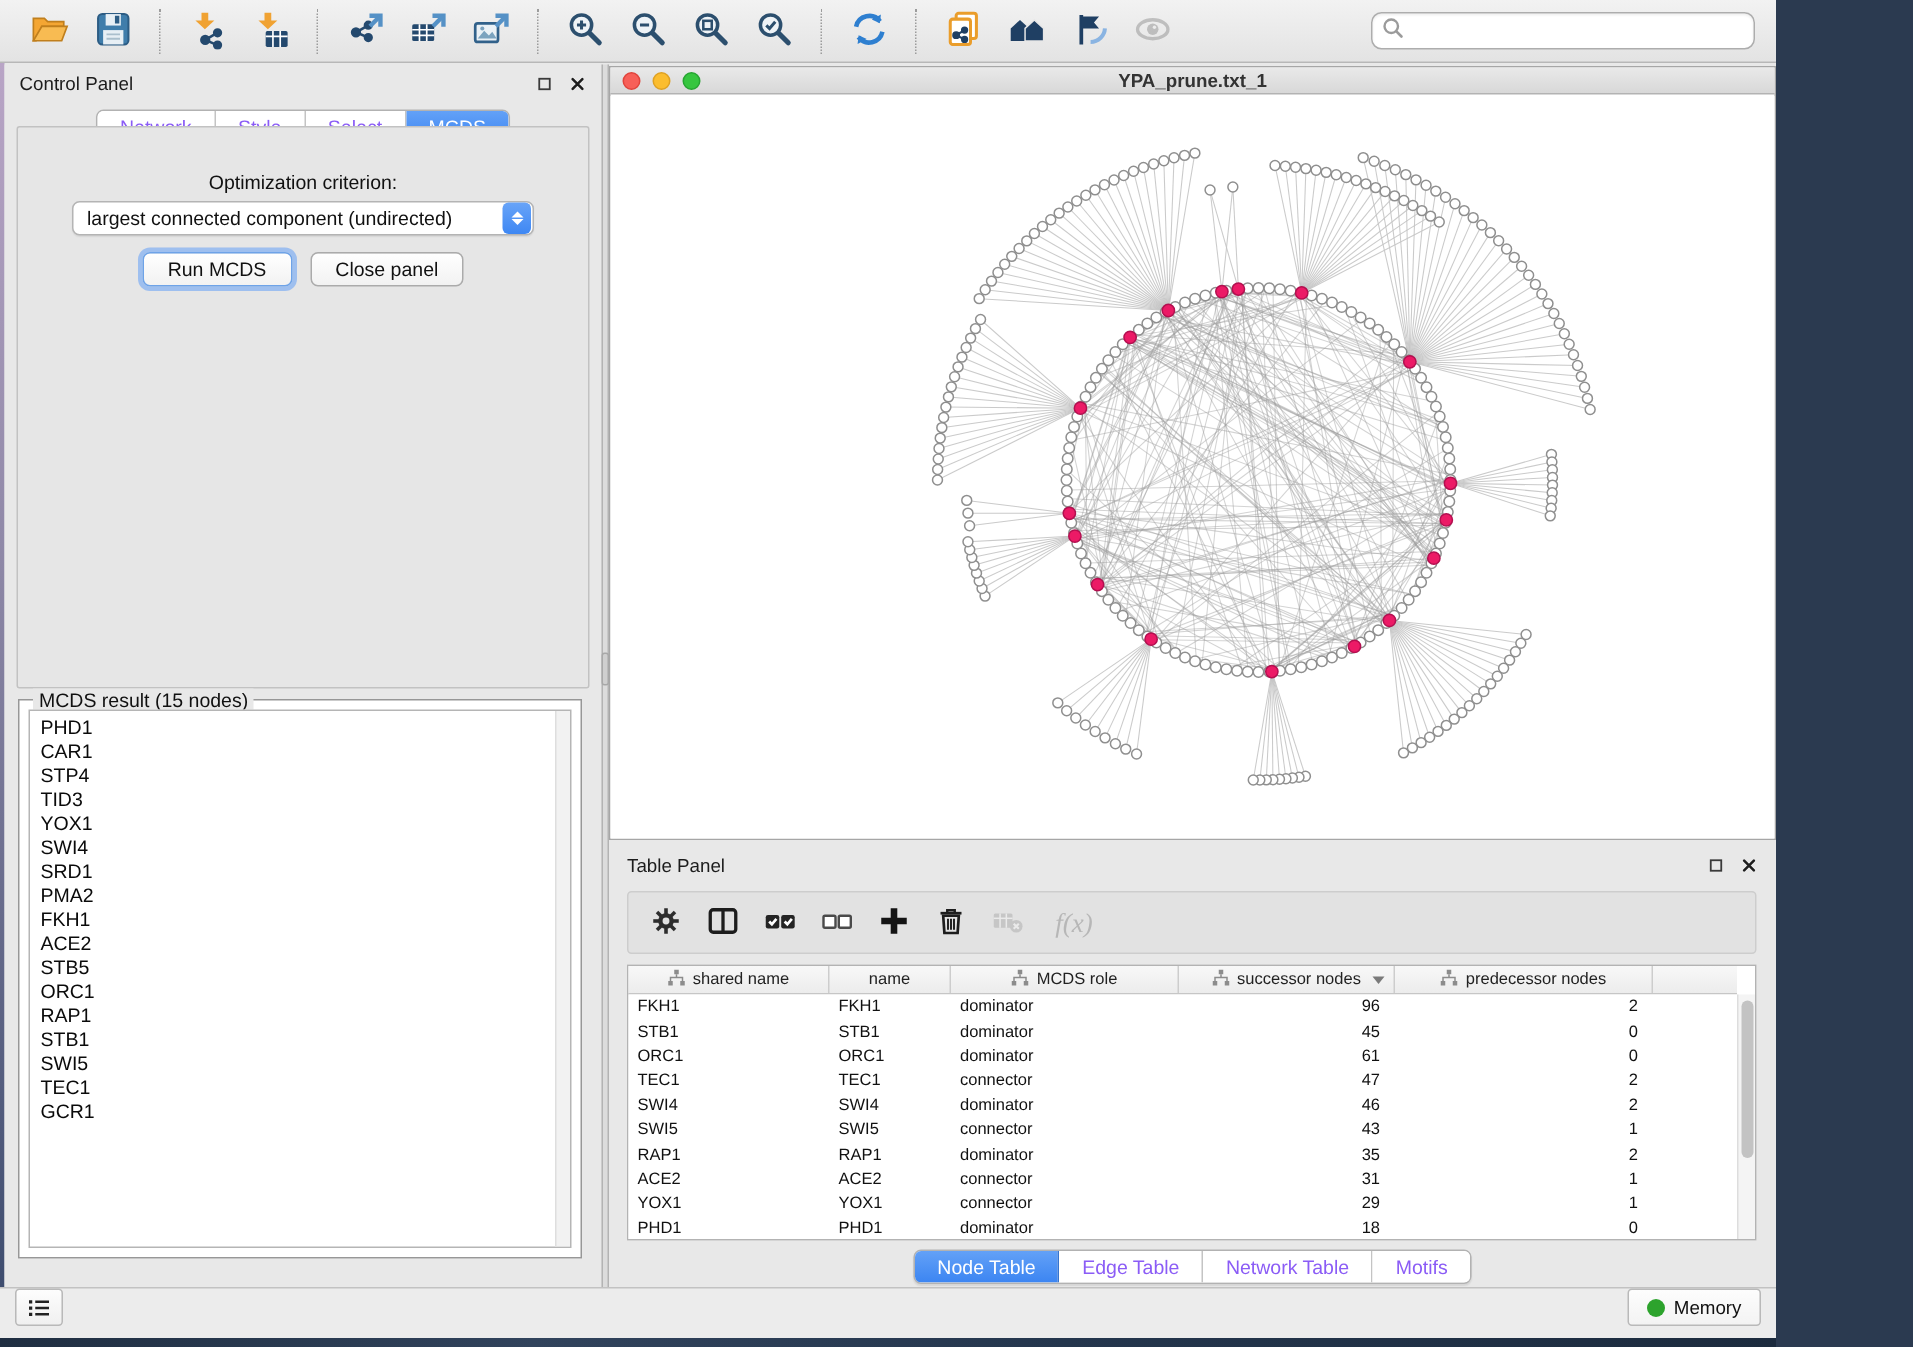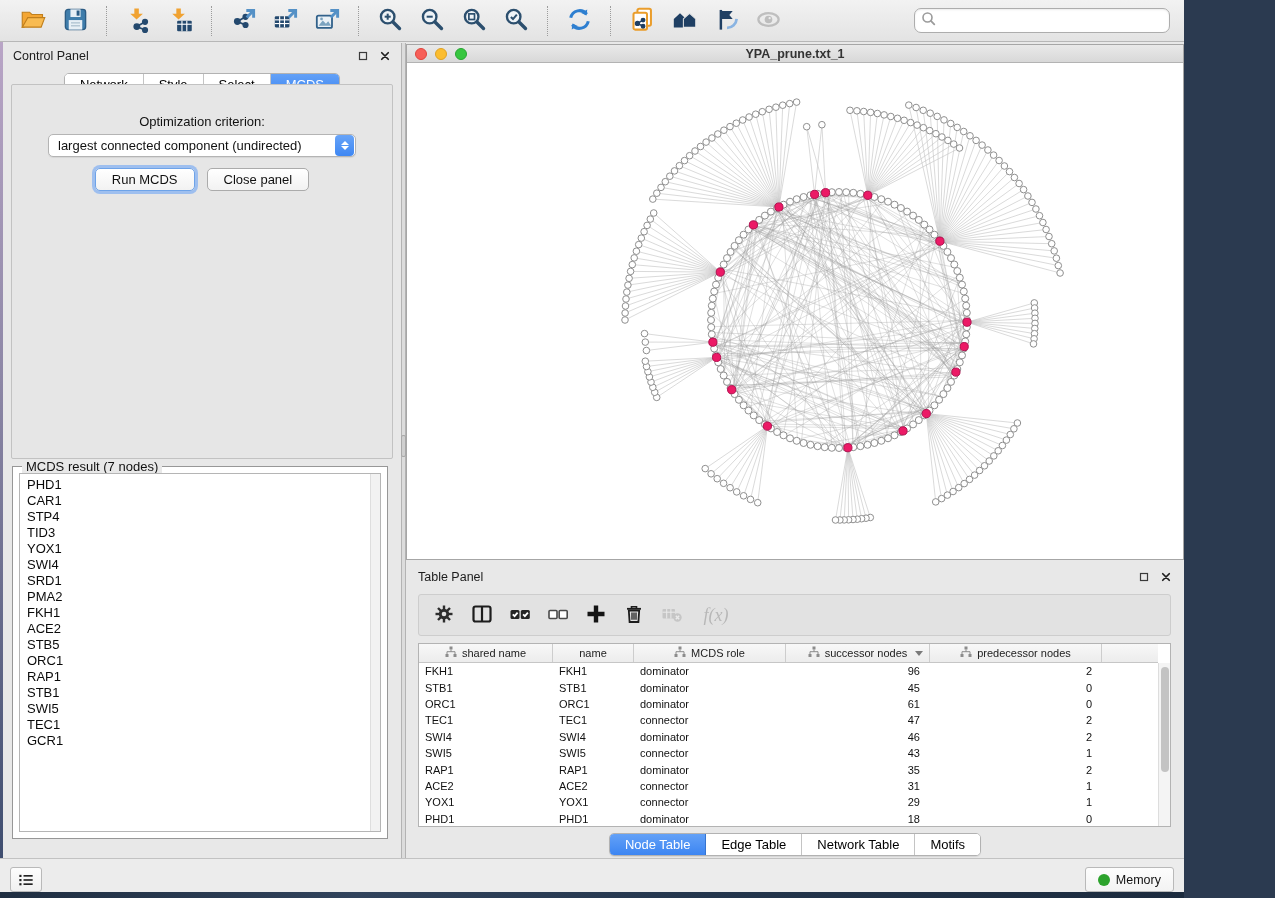--- a/index.html
+++ b/index.html
@@ -20,21 +20,21 @@
   .search-field input{border:none;outline:none;flex:1;font-size:12px;background:transparent;margin-left:4px;}
 
   
   .control-panel{position:absolute;left:3px;top:43px;width:398px;bottom:40px;background:#e8e8e8;}
   .cp-titlebar{position:absolute;left:0;top:0;right:0;height:26px;display:flex;align-items:center;padding:0 10px;}
   .panel-title{font-size:12.5px;color:#1c1c1c;}
   .panel-btns{margin-left:auto;display:flex;align-items:center;gap:9px;}
   .panel-btn{display:flex;align-items:center;justify-content:center;width:13px;height:13px;cursor:default;}
   .cp-tabs{position:absolute;top:30px;left:0;right:0;display:flex;justify-content:center;}
   .seg{display:flex;background:#fff;border:1px solid #b2b2b2;border-radius:5px;overflow:hidden;box-shadow:0 1px 1px rgba(0,0,0,.08);}
-  .seg-item{font-size:13px;color:#000000;padding:3px 15px;border-right:1px solid #c4c4c4;background:#fff;cursor:default;white-space:nowrap;}
+  .seg-item{font-size:13px;color:#8b5cf6;padding:3px 15px;border-right:1px solid #c4c4c4;background:#fff;cursor:default;white-space:nowrap;}
   .seg-item:last-child{border-right:none;}
   .seg-item.active{background:linear-gradient(#63a1f7,#3c85f2);color:#fff;border-right-color:#3674cf;text-align:right;}
   .cp-body{position:absolute;left:8px;right:8px;top:41px;height:375px;background:#e6e6e6;border:1px solid #c2c2c2;border-radius:2px;}
   .opt-label{position:absolute;top:29px;left:0;right:0;text-align:center;font-size:13px;color:#111;}
   .dropdown{position:absolute;top:49px;left:36px;right:36px;height:23px;background:#fff;border:1px solid #b4b4b4;border-radius:5px;display:flex;align-items:center;box-shadow:0 1px 1px rgba(0,0,0,.07);}
   .dd-value{flex:1;font-size:13px;color:#111;padding-left:9px;white-space:nowrap;overflow:hidden;}
   .dd-stepper{width:19px;height:21px;margin-right:1px;background:linear-gradient(#68a4f8,#3e87f3);border-radius:4px;display:flex;flex-direction:column;align-items:center;justify-content:center;gap:1px;}
   .dd-stepper i{display:block;width:0;height:0;border-left:4px solid transparent;border-right:4px solid transparent;}
   .dd-stepper .up{border-bottom:4px solid #fff;}
   .dd-stepper .dn{border-top:4px solid #fff;}
@@ -76,21 +76,21 @@
   .sort-ind{position:absolute;right:6px;top:7px;width:0;height:0;border-left:4px solid transparent;border-right:4px solid transparent;border-top:5px solid #7a7a7a;}
   .tbody{position:absolute;left:0;right:12px;top:19px;bottom:0;background:#fff;}
   .trow{display:grid;grid-template-columns:134px 81px 152px 144px 172px 1fr;height:16.4px;align-items:center;}
   .td{font-size:11px;color:#111;padding:0 6px;white-space:nowrap;overflow:hidden;}
   .td.num{text-align:right;padding-right:10px;}
   .t-scroll{position:absolute;top:19px;right:0;bottom:0;width:12px;background:#f4f4f4;border-left:1px solid #ddd;}
   .t-thumb{position:absolute;left:1.5px;top:4px;width:8px;height:105px;background:#c3c3c3;border-radius:4px;}
   .tp-tabs{position:absolute;left:0;right:0;top:268px;display:flex;justify-content:center;}
 
   
-  .status-bar{position:absolute;left:0;right:0;top:858px;height:34px;background:#ececec;border-top:1px solid #c2c2c2;display:flex;align-items:flex-end;padding:0 10px;}
+  .status-bar{position:absolute;left:0;right:0;top:858px;height:34px;background:#ececec;border-top:1px solid #c2c2c2;display:flex;align-items:flex-start;padding:0 10px;}
   .sb-btn{width:32px;height:25px;background:linear-gradient(#fdfdfd,#f0f0f0);border:1px solid #b9b9b9;border-radius:3px;display:flex;align-items:center;justify-content:center;padding:0;cursor:default;}
   .sb-spacer{flex:1;}
   .memory-btn{height:25px;background:linear-gradient(#fdfdfd,#f3f3f3);border:1px solid #b9b9b9;border-radius:3px;display:flex;align-items:center;gap:6px;padding:0 12px;font-size:12.5px;color:#111;cursor:default;}
   .mem-dot{width:12px;height:12px;border-radius:50%;background:#2da32d;display:inline-block;}
 </style>
 </head>
 <body>
 
 <div class="app">
   <div class="wall-left"></div>
@@ -303,21 +303,21 @@
             <i class="up"></i>
             <i class="dn"></i>
           </span>
       </div>
       <div class="cp-buttons">
         <button class="mac-btn focusring">Run MCDS</button>
         <button class="mac-btn">Close panel</button>
       </div>
     </div>
     <div class="groupbox">
-      <span class="gb-legend">MCDS result (7 nodes)</span>
+      <span class="gb-legend">MCDS result (15 nodes)</span>
       <div class="gb-inner">
         <div class="gb-list" id="mcds-list">
             <div>PHD1</div>
             <div>CAR1</div>
             <div>STP4</div>
             <div>TID3</div>
             <div>YOX1</div>
             <div>SWI4</div>
             <div>SRD1</div>
             <div>PMA2</div>

